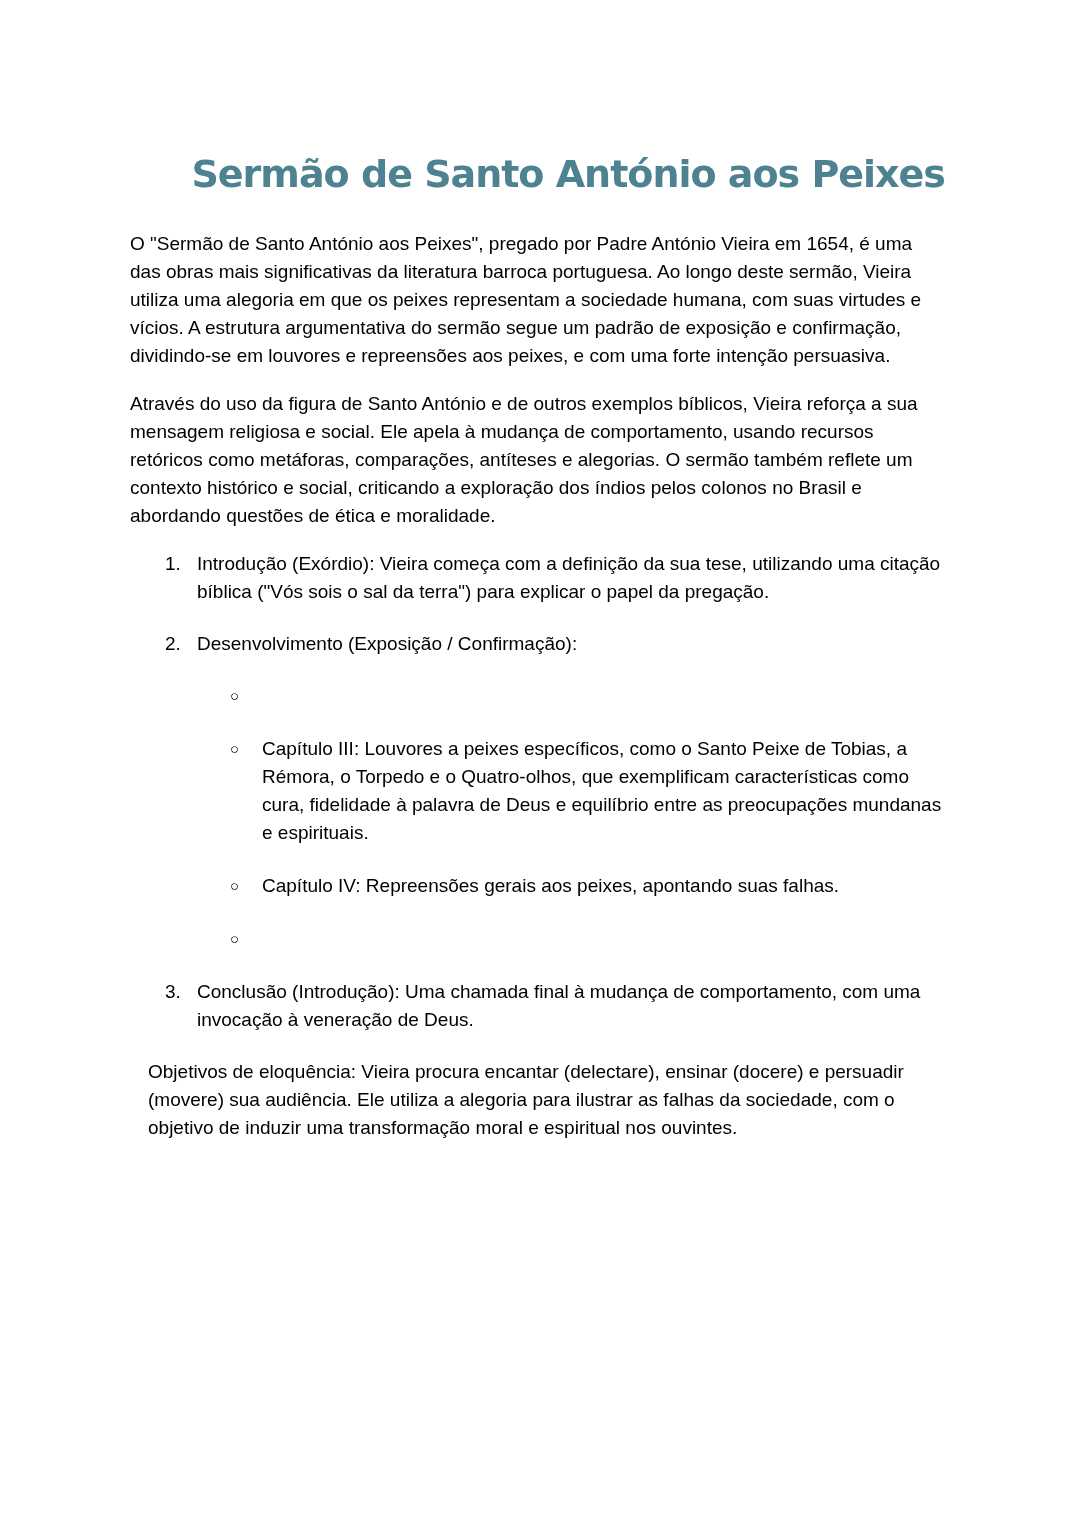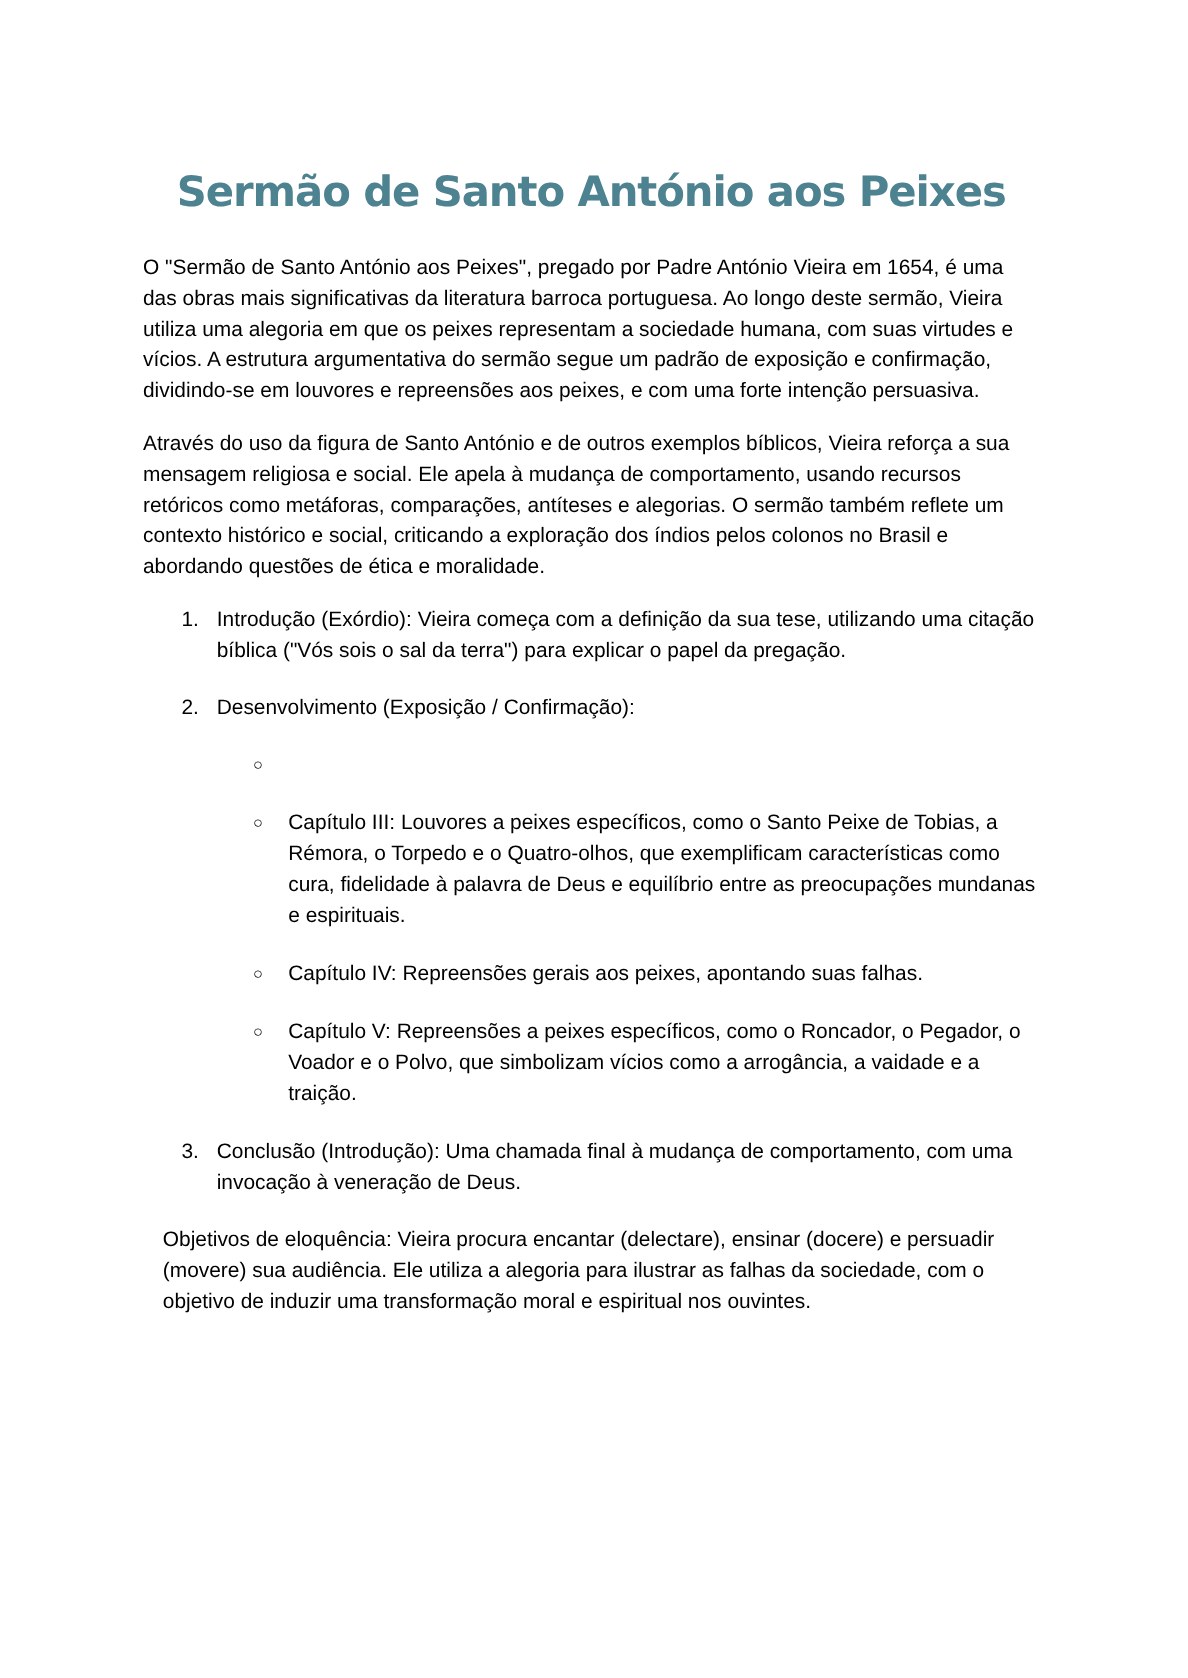--- a/index.html
+++ b/index.html
@@ -10,21 +10,21 @@
     background: #ffffff;
     overflow: hidden;
     font-family: "Liberation Sans", sans-serif;
     color: #000000;
   }
   .content {
     padding: 150px 135px 0 130px;
   }
   .doc-title {
     margin: 0 0 32px 0;
-    text-align: center;
+    text-align: right;
     font-family: "DejaVu Sans", sans-serif;
     font-weight: 800;
     font-size: 38px;
     line-height: 48px;
     letter-spacing: -1px;
     color: #4d8290;
   }
   .para {
     font-size: 19px;
     line-height: 28px;
@@ -89,21 +89,20 @@
       <span class="txt"><span class="lead">Capítulo III</span><span>: Louvores a peixes específicos, como o Santo Peixe de Tobias, a Rémora, o Torpedo e o Quatro-olhos, que exemplificam características como cura, fidelidade à palavra de Deus e equilíbrio entre as preocupações mundanas e espirituais.</span></span>
     </div>
 
     <div class="s-item">
       <span class="marker">○</span>
       <span class="txt"><span class="lead">Capítulo IV</span><span>: Repreensões gerais aos peixes, apontando suas falhas.</span></span>
     </div>
 
     <div class="s-item">
       <span class="marker">○</span>
-      <span class="txt"><span class="lead">Capítulo V</span><span>: Repreensões a peixes específicos, como o Roncador, o Pegador, o Voador e o Polvo, que simbolizam vícios como a arrogância, a vaidade e a traição.</span></span>
     </div>
 
     <div class="o-item">
       <span class="marker">3.</span>
       <span class="txt"><span class="lead">Conclusão (Introdução)</span><span>: Uma chamada final à mudança de comportamento, com uma invocação à veneração de Deus.</span></span>
     </div>
 
     <div class="closing">
       <p class="para"><span class="lead">Objetivos de eloquência</span><span>: Vieira procura encantar (delectare), ensinar (docere) e persuadir (movere) sua audiência. Ele utiliza a alegoria para ilustrar as falhas da sociedade, com o objetivo de induzir uma transformação moral e espiritual nos ouvintes.</span></p>
     </div>

